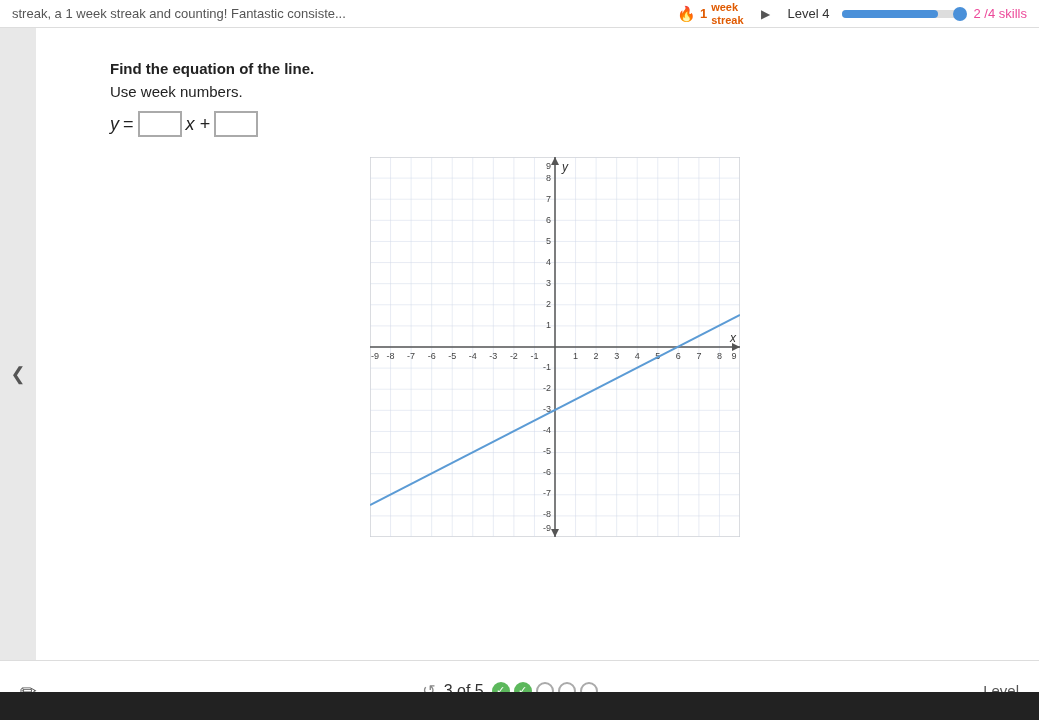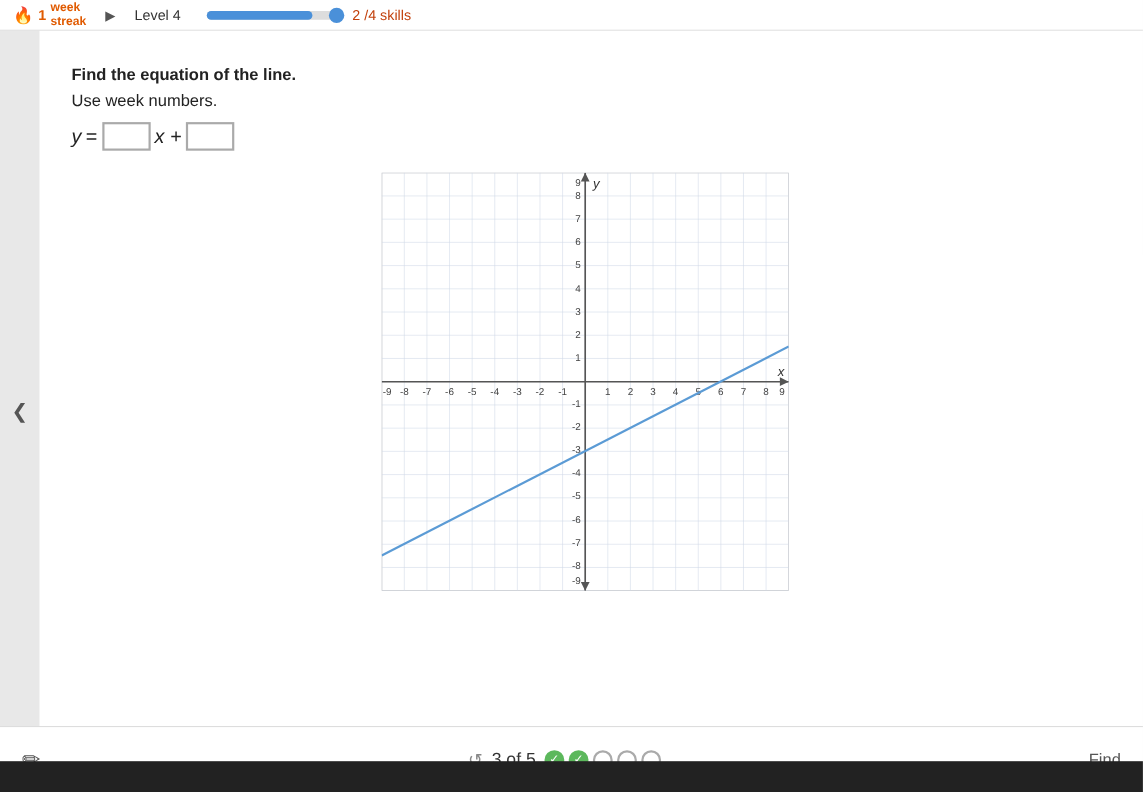--- a/index.html
+++ b/index.html
@@ -51,21 +51,21 @@
       cursor: pointer;
       display: flex;
       align-items: center;
       justify-content: center;
       font-size: 12px;
       color: #555;
     }
     .level-section {
       display: flex;
       align-items: center;
-      gap: 24px;
+      gap: 12px;
       font-size: 13px;
       color: #333;
     }
     .level-bar-bg {
       width: 120px;
       height: 8px;
       background: #ddd;
       border-radius: 4px;
       position: relative;
     }
@@ -81,21 +81,21 @@
       position: absolute;
       right: -5px;
       top: -3px;
       width: 14px;
       height: 14px;
       background: #4a90d9;
       border-radius: 50%;
     }
     .skills-count {
       font-size: 13px;
-      color: #c2410c;
+      color: #ec4899;
     }
 
     
     .left-toggle {
       position: absolute;
       left: 0;
       top: 28px;
       bottom: 0;
       width: 36px;
       background: #e8e8e8;
@@ -111,21 +111,21 @@
 
     
     .main-content {
       position: absolute;
       top: 28px;
       left: 36px;
       right: 0;
       bottom: 60px;
       background: #fff;
       overflow: hidden;
-      padding: 30px 40px 20px 29px;
+      padding: 30px 40px 20px 74px;
     }
 
     
     .question-instructions {
       font-size: 15px;
       color: #222;
       margin-bottom: 6px;
       line-height: 1.5;
     }
     .question-instructions .bold { font-weight: bold; }
@@ -233,20 +233,21 @@
       position: absolute;
       bottom: 0; left: 0; right: 0;
       height: 28px;
       background: #222;
     }
   </style>
 </head>
 <body>
 
 <div class="top-bar">
+  <span class="streak-text">streak, a 1 week streak and counting! Fantastic consiste...</span>
   <span class="streak-badge">
     <span class="flame-icon">🔥</span>
     <span>1</span>
     <span style="font-size:11px; font-weight:bold; line-height:1.1">week<br>streak</span>
   </span>
   <button class="play-btn">
     <span>▶</span>
   </button>
   <div class="level-section">
     <span>Level 4</span>
@@ -401,16 +402,16 @@
     <span class="refresh-icon">↺</span>
     <span class="progress-text">3 of 5</span>
     <div class="progress-dots">
       <div class="dot dot-check">✓</div>
       <div class="dot dot-check">✓</div>
       <div class="dot dot-empty"></div>
       <div class="dot dot-empty"></div>
       <div class="dot dot-empty"></div>
     </div>
   </div>
-  <button class="skip-btn">Find</button>
+  <button class="skip-btn">Level</button>
 </div>
 
 <div class="dark-footer"></div>
 
 </body></html>

